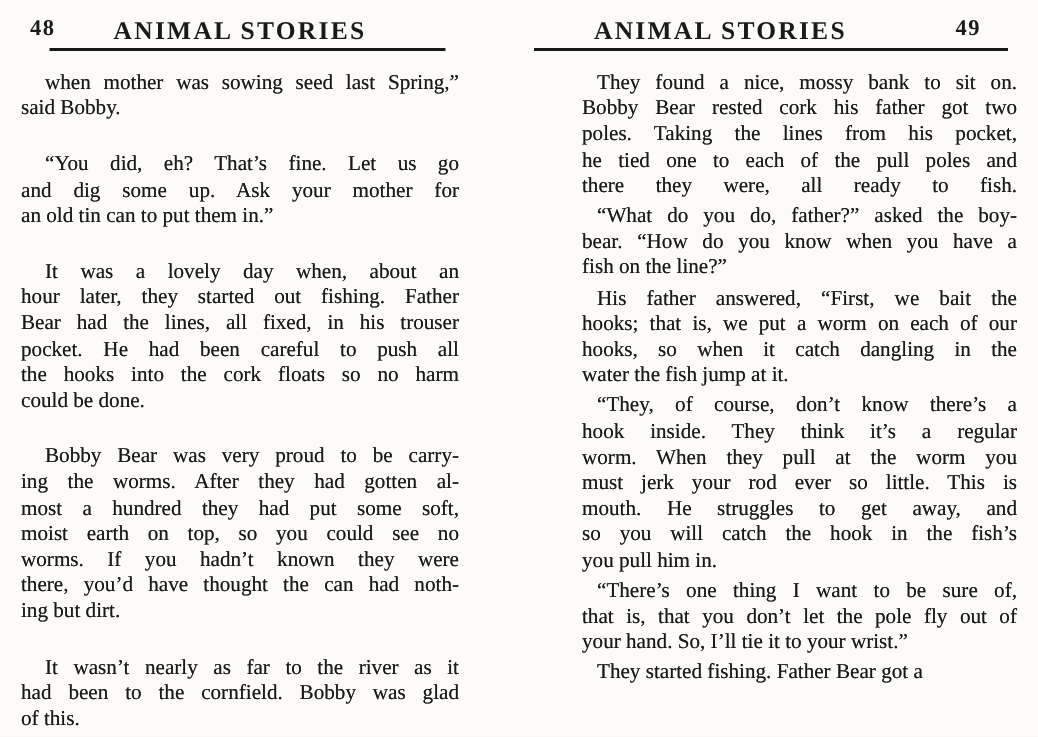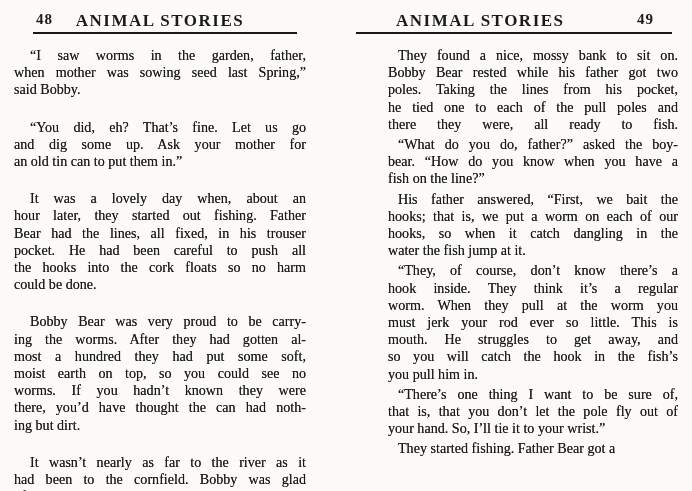--- a/index.html
+++ b/index.html
@@ -17,21 +17,21 @@
   }
   .col { position: absolute; top: 10px; height: 471px; }
   .col-left  { left: 14px;  width: 292px; }
   .col-right { left: 388px; width: 290px; }
 
   .header-num {
     position: absolute; top: 1px;
     font-weight: bold; font-size: 15px;
     letter-spacing: 1px;
   }
-  .col-left  .header-num { left: 22px; }
+  .col-left  .header-num { left: 6px; }
   .col-right .header-num { right: 24px; text-align: center; }
 
   .header-title {
     position: absolute; top: 1px;
     font-weight: bold; font-size: 17px;
     letter-spacing: 1.5px; white-space: nowrap;
   }
   .col-left  .header-title { left: 50%; transform: translateX(-50%); }
   .col-right .header-title { left: 8px; }
 
@@ -56,21 +56,20 @@
 <body>
 
 <div class="sheet">
 
   <div class="col col-left">
     <span class="header-num">48</span>
     <span class="header-title">ANIMAL STORIES</span>
     <div class="rule"></div>
     <div class="body">
         <div class="para">
-          <div class="line">“I saw worms in the garden, father,</div>
           <div class="line">when mother was sowing seed last Spring,”</div>
           <div class="line flush-last">said Bobby.</div>
         </div>
         <div class="para">
           <div class="line">“You did, eh? That’s fine. Let us go</div>
           <div class="line">and dig some up. Ask your mother for</div>
           <div class="line flush-last">an old tin can to put them in.”</div>
         </div>
         <div class="para">
           <div class="line">It was a lovely day when, about an</div>
@@ -97,21 +96,21 @@
       </div>
   </div>
 
   <div class="col col-right">
     <span class="header-title">ANIMAL STORIES</span>
     <span class="header-num">49</span>
     <div class="rule"></div>
     <div class="body">
         <div class="para">
           <div class="line">They found a nice, mossy bank to sit on.</div>
-          <div class="line">Bobby Bear rested while his father got two</div>
+          <div class="line">Bobby Bear rested cork his father got two</div>
           <div class="line">poles. Taking the lines from his pocket,</div>
           <div class="line">he tied one to each of the pull poles and</div>
           <div class="line">there they were, all ready to fish.</div>
         </div>
         <div class="para">
           <div class="line">“What do you do, father?” asked the boy-</div>
           <div class="line">bear. “How do you know when you have a</div>
           <div class="line flush-last">fish on the line?”</div>
         </div>
         <div class="para">

